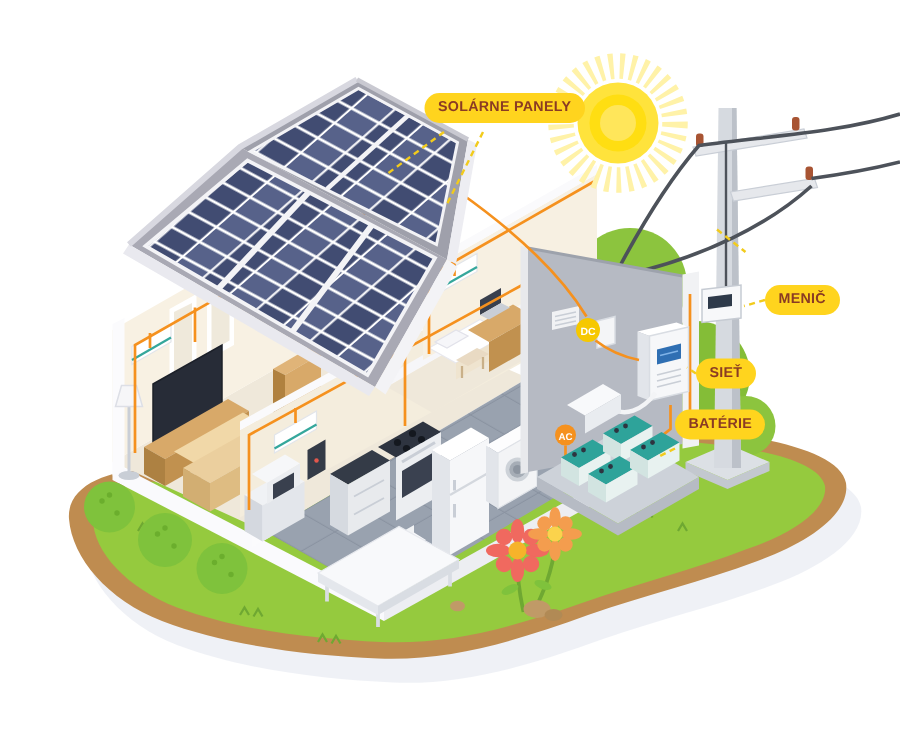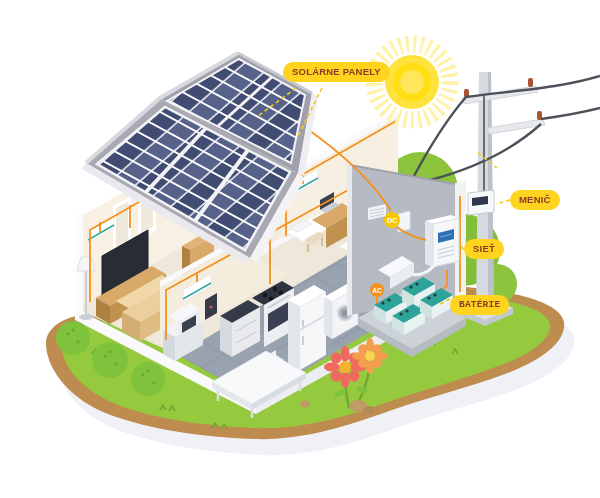--- a/index.html
+++ b/index.html
@@ -371,14 +371,14 @@
     <path d="M478,153 L497,168"></path>
     <path d="M510,200 L496,204"></path>
     <path d="M464,249 L458,245"></path>
     <path d="M450,299 L438,305"></path>
   </g>
 </svg>
 
 <div class="pill" style="left:283px;top:62px;">SOLÁRNE PANELY</div>
 <div class="pill" style="left:510px;top:190px;">MENIČ</div>
 <div class="pill" style="left:464px;top:239px;">SIEŤ</div>
-<div class="pill" style="left:450px;top:295px;font-family:Liberation Mono, monospace;">BATÉRIE</div>
+<div class="pill" style="left:450px;top:273px;">BATÉRIE</div>
 </div>
 
 </body></html>

